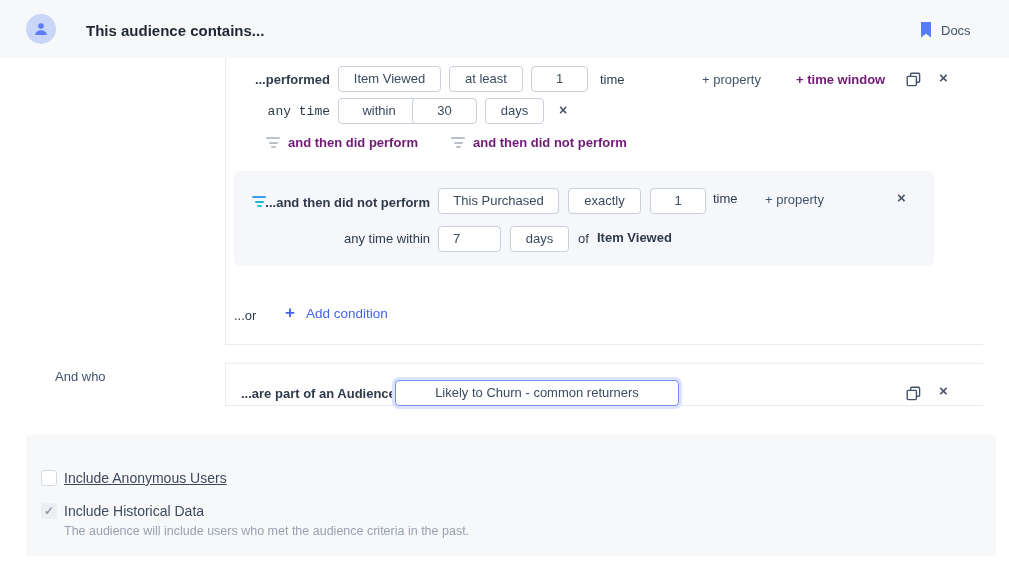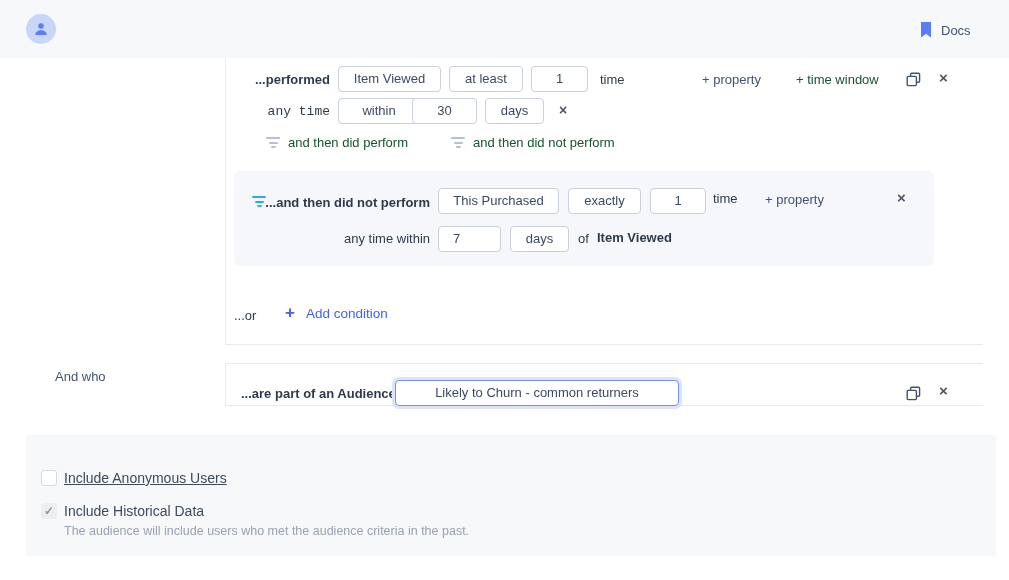--- a/index.html
+++ b/index.html
@@ -22,21 +22,21 @@
   
   .card1{position:absolute;left:225px;top:58px;width:758px;height:287px;
     border-left:1px solid #e8eaef;border-bottom:1px solid #e8eaef;box-sizing:border-box;}
   .card2{position:absolute;left:225px;top:363px;width:758px;height:43px;
     border-left:1px solid #e8eaef;border-top:1px solid #e8eaef;border-bottom:1px solid #e8eaef;box-sizing:border-box;}
 
   
   .lbl{font-size:13px;color:#2f3b4c;}
   .lbl-bold{font-size:13px;font-weight:700;color:#2f3b4c;}
   .lbl-mid{font-size:13px;color:#42526e;cursor:pointer;}
-  .lbl-gray{font-size:13px;color:#14532d;}
+  .lbl-gray{font-size:13px;color:#701a75;font-weight:bold;}
   .r-align{text-align:right;}
 
   
   .pill{position:absolute;box-sizing:border-box;height:26px;line-height:24px;
     border:1px solid #c9d0da;border-radius:4px;background:#fff;
     font-size:13px;color:#3b4a5f;text-align:center;cursor:pointer;overflow:hidden;}
   .pill-focus{border:1px solid #748ffc;box-shadow:0 0 0 3px #dce4fb;}
   .num-left{text-align:left;padding-left:14px;}
 
   
@@ -76,20 +76,21 @@
 
 <div class="header">
   <div class="avatar">
     <span style="display:flex;">
       <svg width="16" height="16" viewBox="0 0 24 24">
           <circle cx="12" cy="7.5" r="4.2" fill="#5c7cfa"></circle>
           <path d="M3.5 21c0-4.6 4.2-7 8.5-7s8.5 2.4 8.5 7z" fill="#5c7cfa"></path>
         </svg>
     </span>
   </div>
+  <div class="page-title">This audience contains...</div>
   <div class="docs">
     <span style="display:flex;">
       <svg width="12" height="16" viewBox="0 0 12 16">
           <path d="M1 0h10v15.5L6 11.8 1 15.5z" fill="#5b7cfa"></path>
         </svg>
     </span>
     <span class="docs-label">Docs</span>
   </div>
 </div>
 

